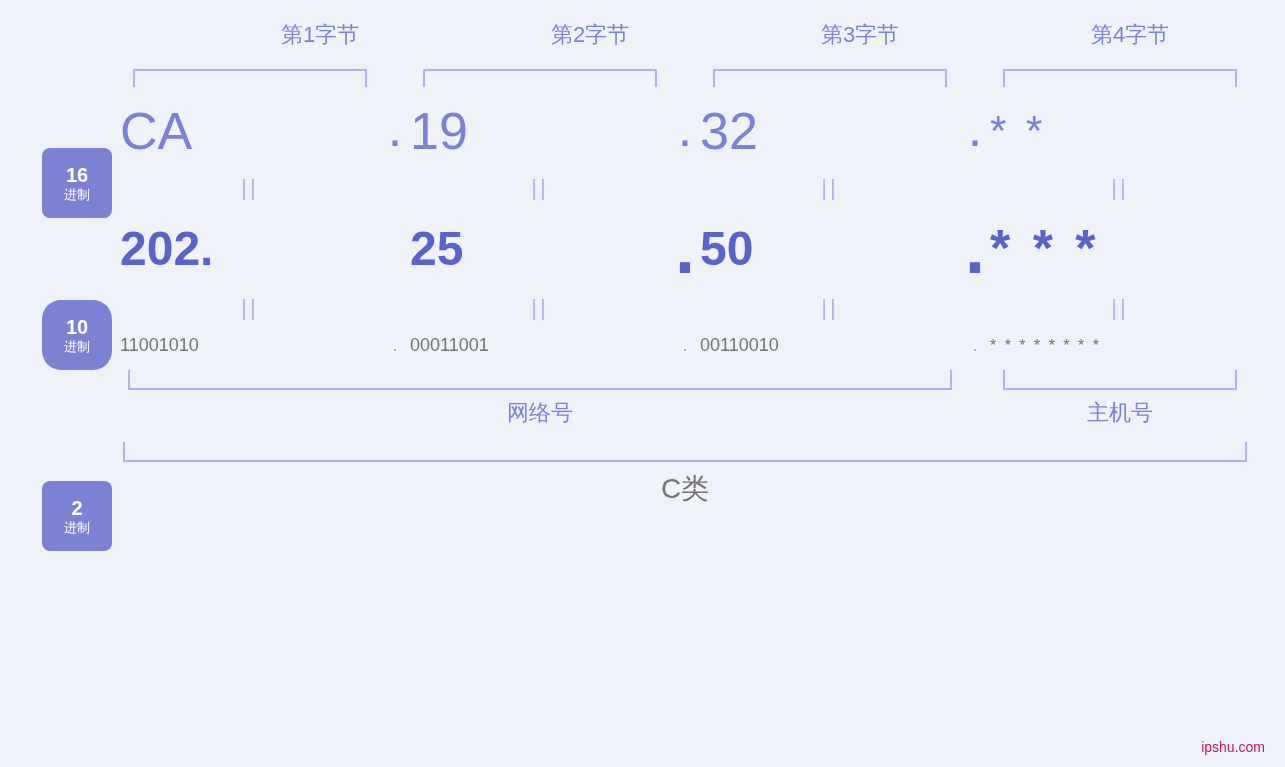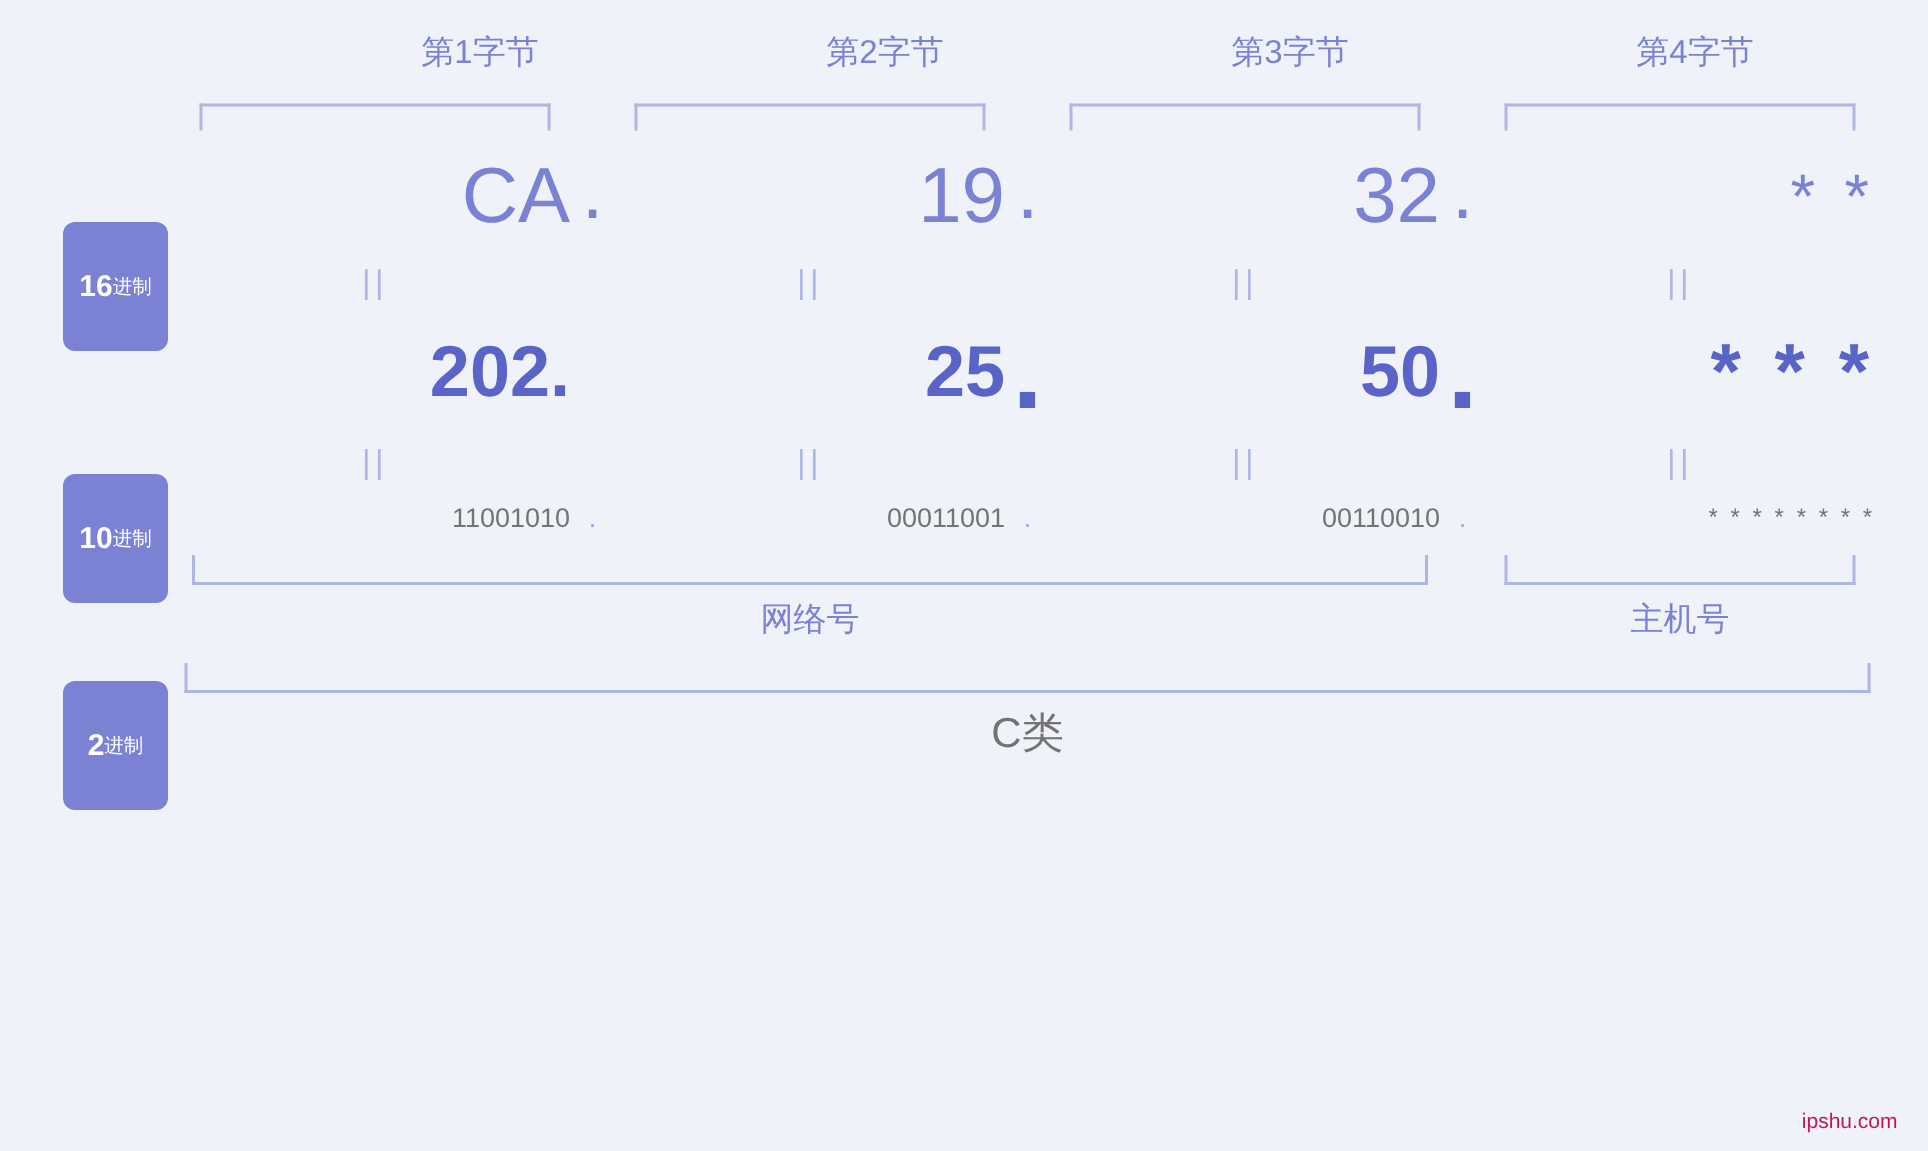--- a/index.html
+++ b/index.html
@@ -10,23 +10,23 @@
       background: #f0f2fa;
       font-family: 'Arial', sans-serif;
       overflow: hidden;
       position: relative;
     }
 
     .badge {
       display: flex;
       align-items: center;
       justify-content: center;
-      flex-direction: row;
+      flex-direction: column;
       width: 70px;
-      height: 86px;
+      height: 70px;
       border-radius: 8px;
       background: #7b82d4;
       color: white;
       font-size: 20px;
       font-weight: bold;
       line-height: 1.2;
     }
 
     .badge .sub {
       font-size: 13px;
@@ -50,21 +50,21 @@
 
     .col-dot-header {  }
 
     .data-row {
       display: grid;
       grid-template-columns: 1fr 30px 1fr 30px 1fr 30px 1fr;
       align-items: center;
     }
 
     .cell {
-      text-align: right;
+      text-align: left;
       color: #7b82d4;
     }
 
     .cell-dot {
       text-align: center;
       color: #7b82d4;
     }
 
     
     .row-hex .cell {
@@ -152,21 +152,21 @@
 </head>
 <body>
 
 <div class="vertical-layout">
 
   <div class="badges-col" style="top: 148px;">
     <div class="badge" style="margin-bottom: 82px;">
       <span>16</span>
       <span class="sub">进制</span>
     </div>
-    <div class="badge" style="margin-bottom: 52px;">
+    <div class="badge" style="margin-bottom: 111px; border-radius: 19px;">
       <span>10</span>
       <span class="sub">进制</span>
     </div>
     <div class="badge">
       <span>2</span>
       <span class="sub">进制</span>
     </div>
   </div>
 
   <div class="full-grid">

